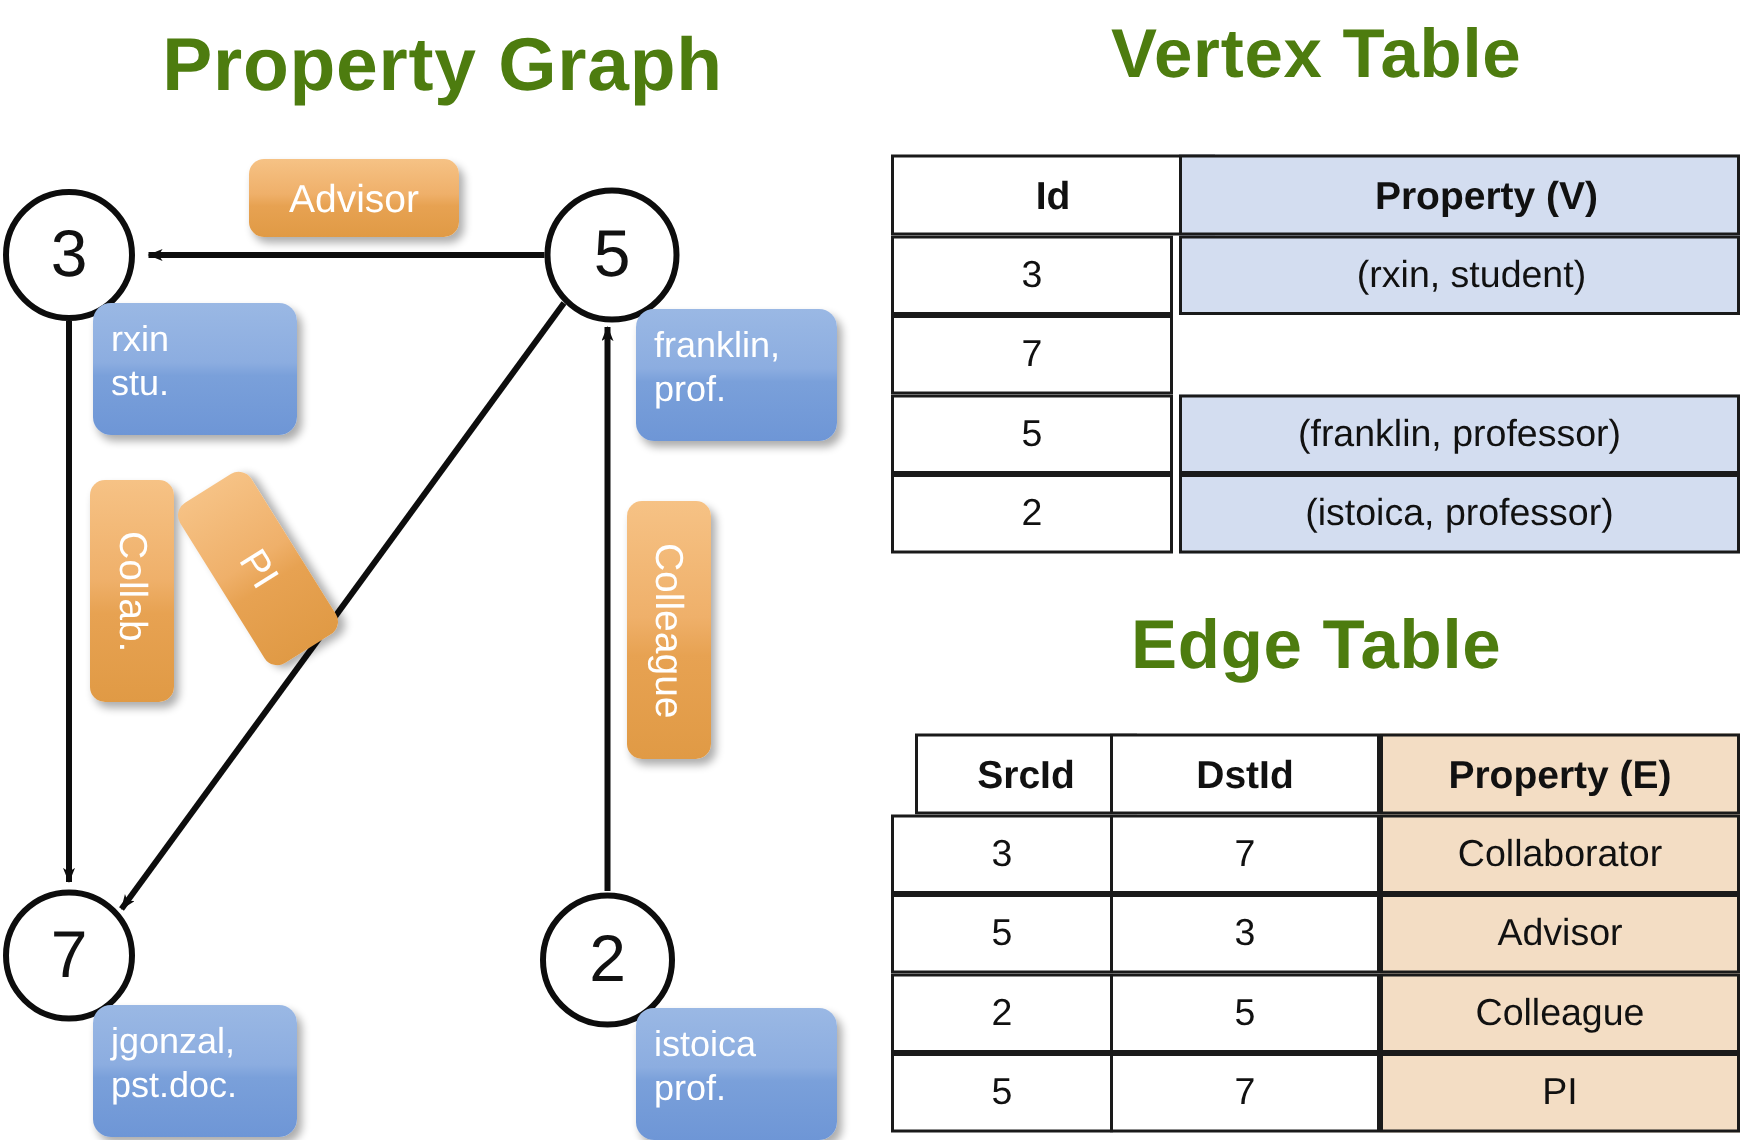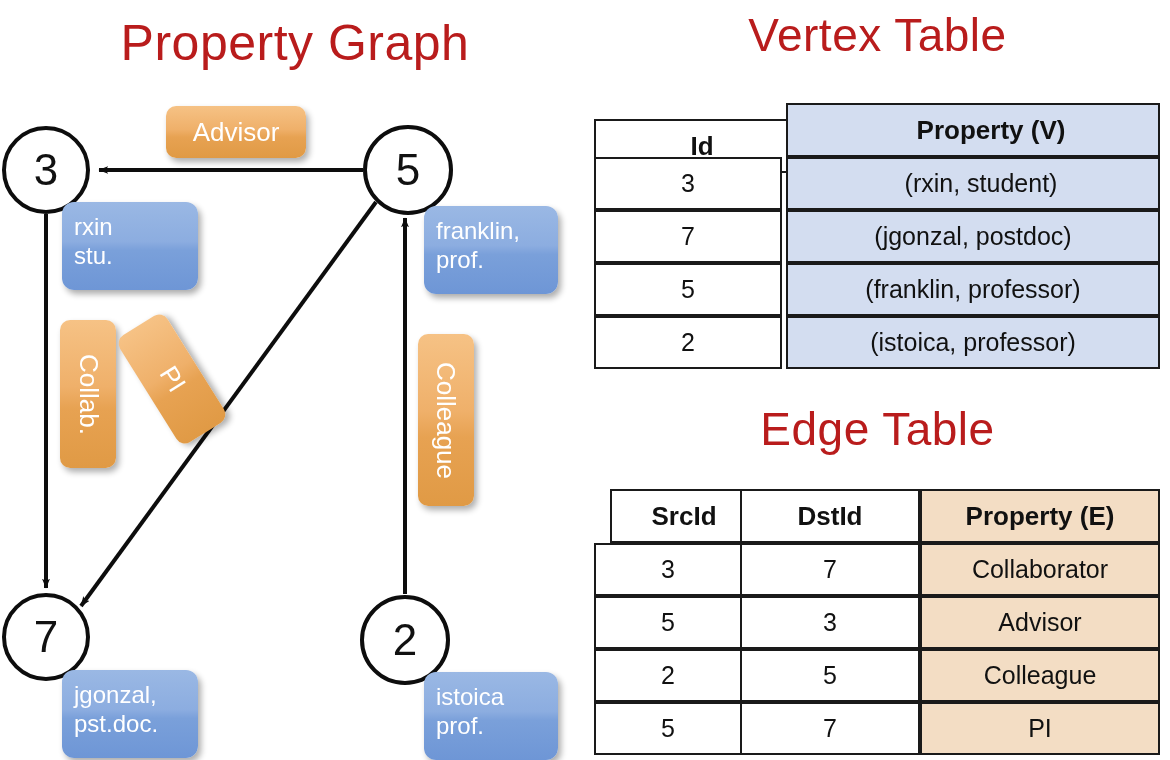--- a/index.html
+++ b/index.html
@@ -10,22 +10,22 @@
     color:#1a1a1a;
     overflow:hidden;
     position:relative;
   }
   .root{position:relative;width:1170px;height:760px;}
 
   
   .title{
     position:absolute;
     font-family:"Liberation Sans", sans-serif;
-    font-weight:400;
-    color:#b91c1c;
+    font-weight:700;
+    color:#4d7c0f;
     letter-spacing:0.5px;
     white-space:nowrap;
   }
   #title-graph{left:0;top:14px;width:590px;text-align:center;font-size:50px;}
   #title-vertex{left:585px;top:8px;width:585px;text-align:center;font-size:46px;}
   #title-edge{left:585px;top:402px;width:585px;text-align:center;font-size:46px;}
 
   
   #graph-panel{position:absolute;left:0;top:0;width:590px;height:760px;}
   #graph-svg{position:absolute;left:0;top:0;width:590px;height:760px;}
@@ -167,28 +167,27 @@
     </div>
 
     <div class="edge-label vert-label" style="left:418px;top:334px;width:56px;height:172px;">
       <span>Colleague</span>
     </div>
 
   </div>
 
   <div class="tbl" style="left:594px;top:103px;width:566px;height:268px;">
 
-    <div class="cellbox hdr" style="left:0px;top:16px;width:216px;height:54px;">Id</div>
+    <div class="cellbox hdr" style="left:0px;top:0px;width:216px;height:54px;">Id</div>
     <div class="cellbox hdr blue" style="left:192px;top:0px;width:374px;height:54px;padding-left:36px;">Property (V)</div>
 
     <div class="cellbox" style="left:0px;top:54px;width:188px;height:53px;">3</div>
     <div class="cellbox blue" style="left:192px;top:54px;width:374px;height:53px;padding-left:16px;">(rxin, student)</div>
 
     <div class="cellbox" style="left:0px;top:107px;width:188px;height:53px;">7</div>
-    <div class="cellbox blue" style="left:192px;top:107px;width:374px;height:53px;">(jgonzal, postdoc)</div>
 
     <div class="cellbox" style="left:0px;top:160px;width:188px;height:53px;">5</div>
     <div class="cellbox blue" style="left:192px;top:160px;width:374px;height:53px;">(franklin, professor)</div>
 
     <div class="cellbox" style="left:0px;top:213px;width:188px;height:53px;">2</div>
     <div class="cellbox blue" style="left:192px;top:213px;width:374px;height:53px;">(istoica, professor)</div>
   </div>
 
   <div class="tbl" style="left:594px;top:489px;width:566px;height:268px;">
 

